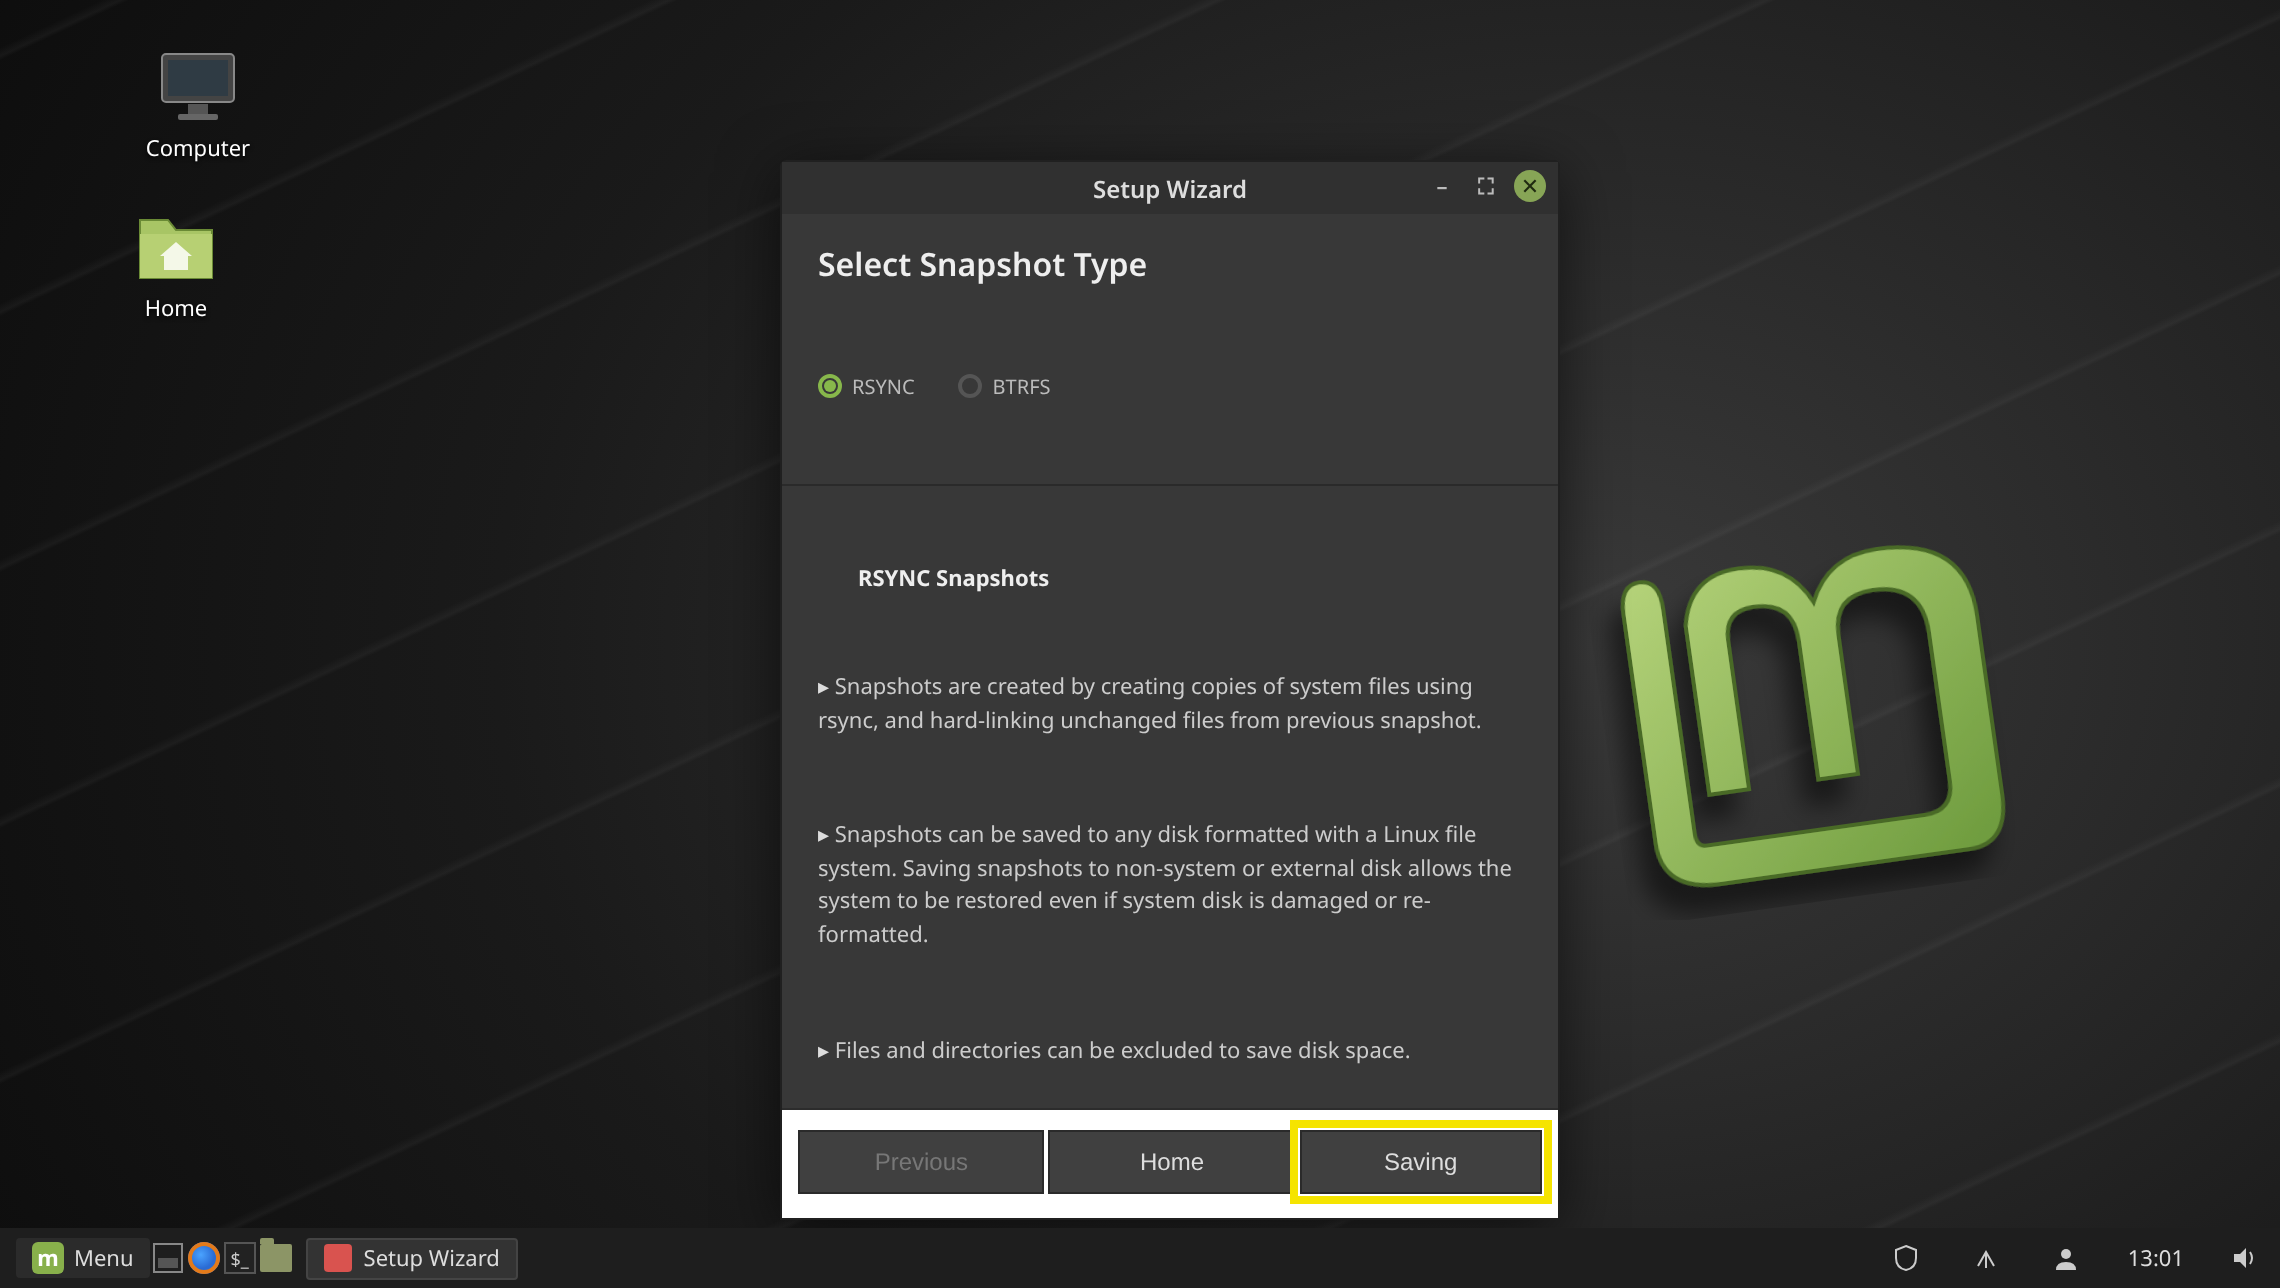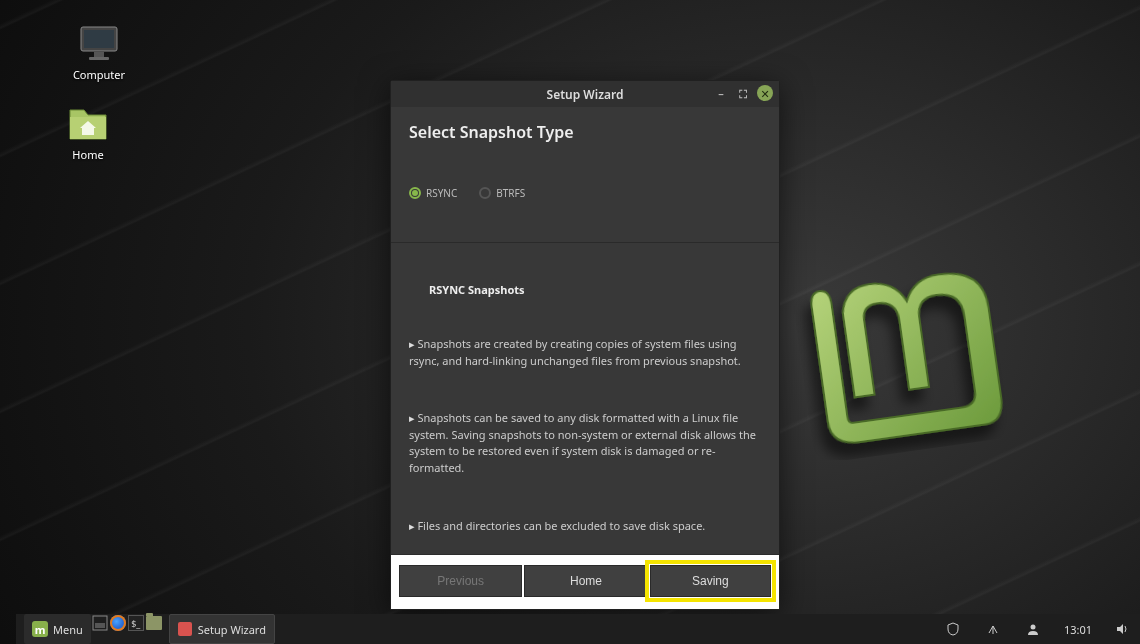--- a/index.html
+++ b/index.html
@@ -191,24 +191,25 @@
     content: "";
     position: absolute;
     inset: -5px;
     border: 4px solid #f5e400;
     pointer-events: none;
   }
 
   
   .taskbar {
     position: absolute;
-    left: 16px; right: 0; bottom: 0;
+    left: 0; right: 0; bottom: 0;
     height: 30px;
     background: #1e1e1e;
     display: flex;
+    align-items: center;
     padding: 0 8px;
     font-size: 11px;
     color: #ddd;
     margin-top: 20px;
   }
   .taskbar .menu-btn {
     background: #2b2b2b;
     border-radius: 2px;
     padding: 2px 8px;
     display: flex;

